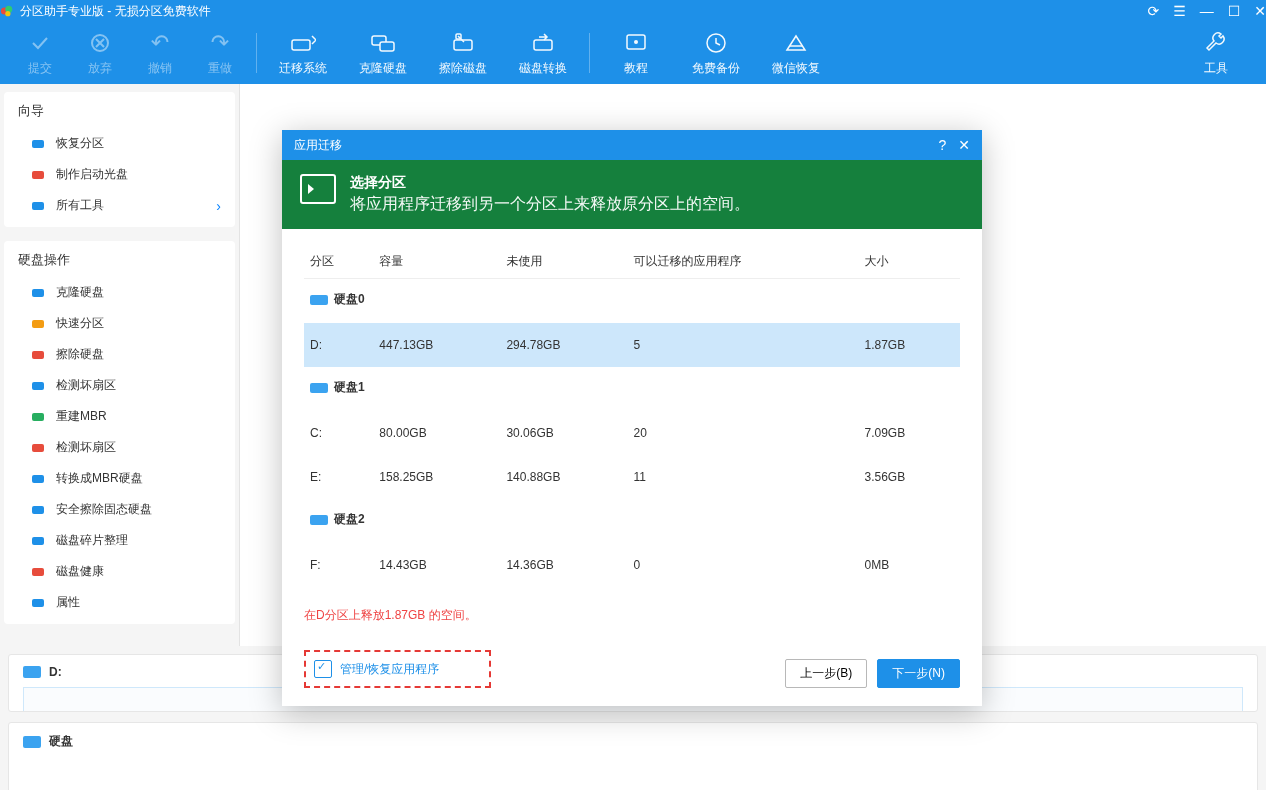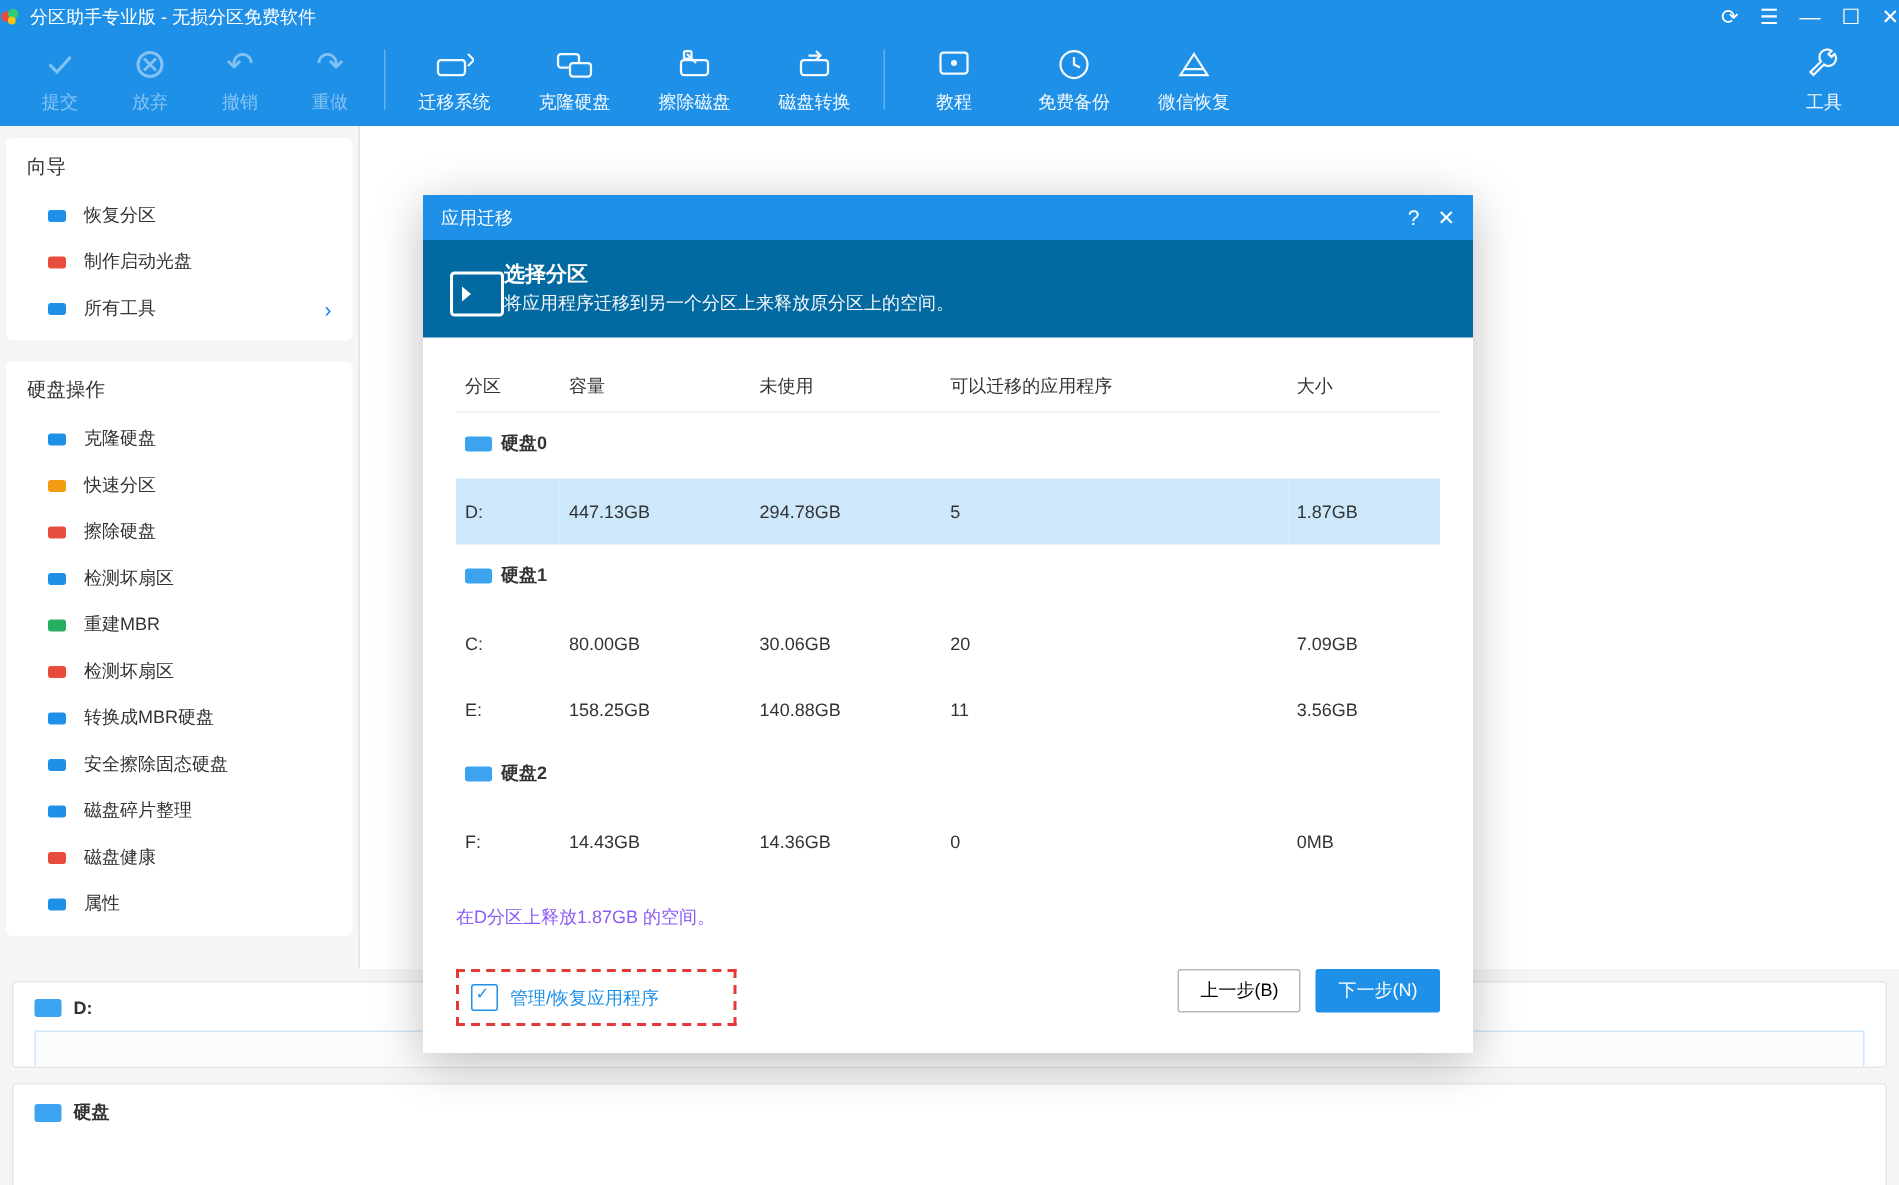--- a/index.html
+++ b/index.html
@@ -38,35 +38,35 @@
 .disk-bar .fill { position: absolute; left: 0; top: 0; bottom: 0; width: 2%; background: #7fc17f; }
 .disk-bar .flbl { position: absolute; left: 6px; top: 2px; font-size: 11px; font-weight: bold; color: #333; }
 .disk-bar .fsub { position: absolute; left: 6px; top: 18px; font-size: 10px; color: #666; }
 .view-btns { position: absolute; top: 8px; right: 14px; display: flex; gap: 4px; }
 .view-btns span { width: 18px; height: 18px; border: 1px solid #bcdff5; display: flex; align-items: center; justify-content: center; color: #1e90e8; border-radius: 2px; cursor: pointer; }
 
 
 .dialog { position: absolute; left: 282px; top: 130px; width: 700px; background: #fff; box-shadow: 0 6px 30px rgba(0,0,0,0.25); z-index: 100; }
 .dlg-title { background: #1e90e8; color: #fff; height: 30px; display: flex; align-items: center; padding: 0 12px; font-size: 12px; }
 .dlg-title .tctrl { margin-left: auto; display: flex; gap: 12px; font-size: 14px; cursor: pointer; }
-.dlg-head { background: #0369a1; color: #fff; padding: 14px 18px; display: flex; align-items: flex-end; }
+.dlg-head { background: #15803d; color: #fff; padding: 14px 18px; display: flex; align-items: flex-start; gap: 14px; }
 .dlg-head .fic { width: 36px; height: 30px; border: 2px solid #fff; border-radius: 3px; position: relative; }
 .dlg-head .fic:before { content: ""; position: absolute; left: 6px; top: 8px; border-left: 6px solid #fff; border-top: 5px solid transparent; border-bottom: 5px solid transparent; }
 .dlg-head .ht { font-size: 14px; font-weight: bold; }
-.dlg-head .hs { font-size: 12px; opacity: 0.95; margin-top: 2px; }
+.dlg-head .hs { font-size: 16px; opacity: 0.95; margin-top: 2px; }
 .dlg-body { padding: 16px 22px 10px; }
 .tbl { width: 100%; font-size: 12px; border-collapse: collapse; }
 .tbl th { text-align: left; padding: 8px 6px; color: #333; font-weight: normal; border-bottom: 1px solid #eee; }
 .tbl td { padding: 15px 6px; }
 .tbl .grp td { padding-top: 12px; }
 .tbl .grp .gicon { width: 18px; height: 10px; background: #3ba3f0; display: inline-block; border-radius: 2px; margin-right: 6px; vertical-align: middle; }
 .tbl .grp .gname { font-weight: bold; }
 .tbl tr.sel td { background: #cde7fb; }
-.dlg-msg { padding: 10px 22px 14px; font-size: 12px; color: #8b5cf6; }
-.dlg-foot { display: flex; align-items: flex-start; padding: 12px 22px 18px; gap: 10px; }
+.dlg-msg { padding: 10px 22px 14px; font-size: 12px; color: #ef4444; }
+.dlg-foot { display: flex; align-items: flex-end; padding: 12px 22px 18px; gap: 10px; }
 .manage-link { display: flex; align-items: center; gap: 8px; color: #1e90e8; cursor: pointer; border: 2px dashed #e53935; padding: 8px 50px 8px 8px; }
 .manage-link .mic { width: 18px; height: 18px; border: 1.5px solid #1e90e8; border-radius: 2px; position: relative; }
 .manage-link .mic:before { content:"✓"; position:absolute; left:2px; top:-1px; font-size:11px; color:#1e90e8; }
 .dlg-foot .sp { flex: 1; }
 .btn { padding: 5px 14px; font-size: 12px; border: 1px solid #b8b8b8; background: #fff; cursor: pointer; border-radius: 2px; }
 .btn.primary { background: #1e90e8; color: #fff; border-color: #1e90e8; }
 
 svg { display: block; }
 </style>
 </head>

